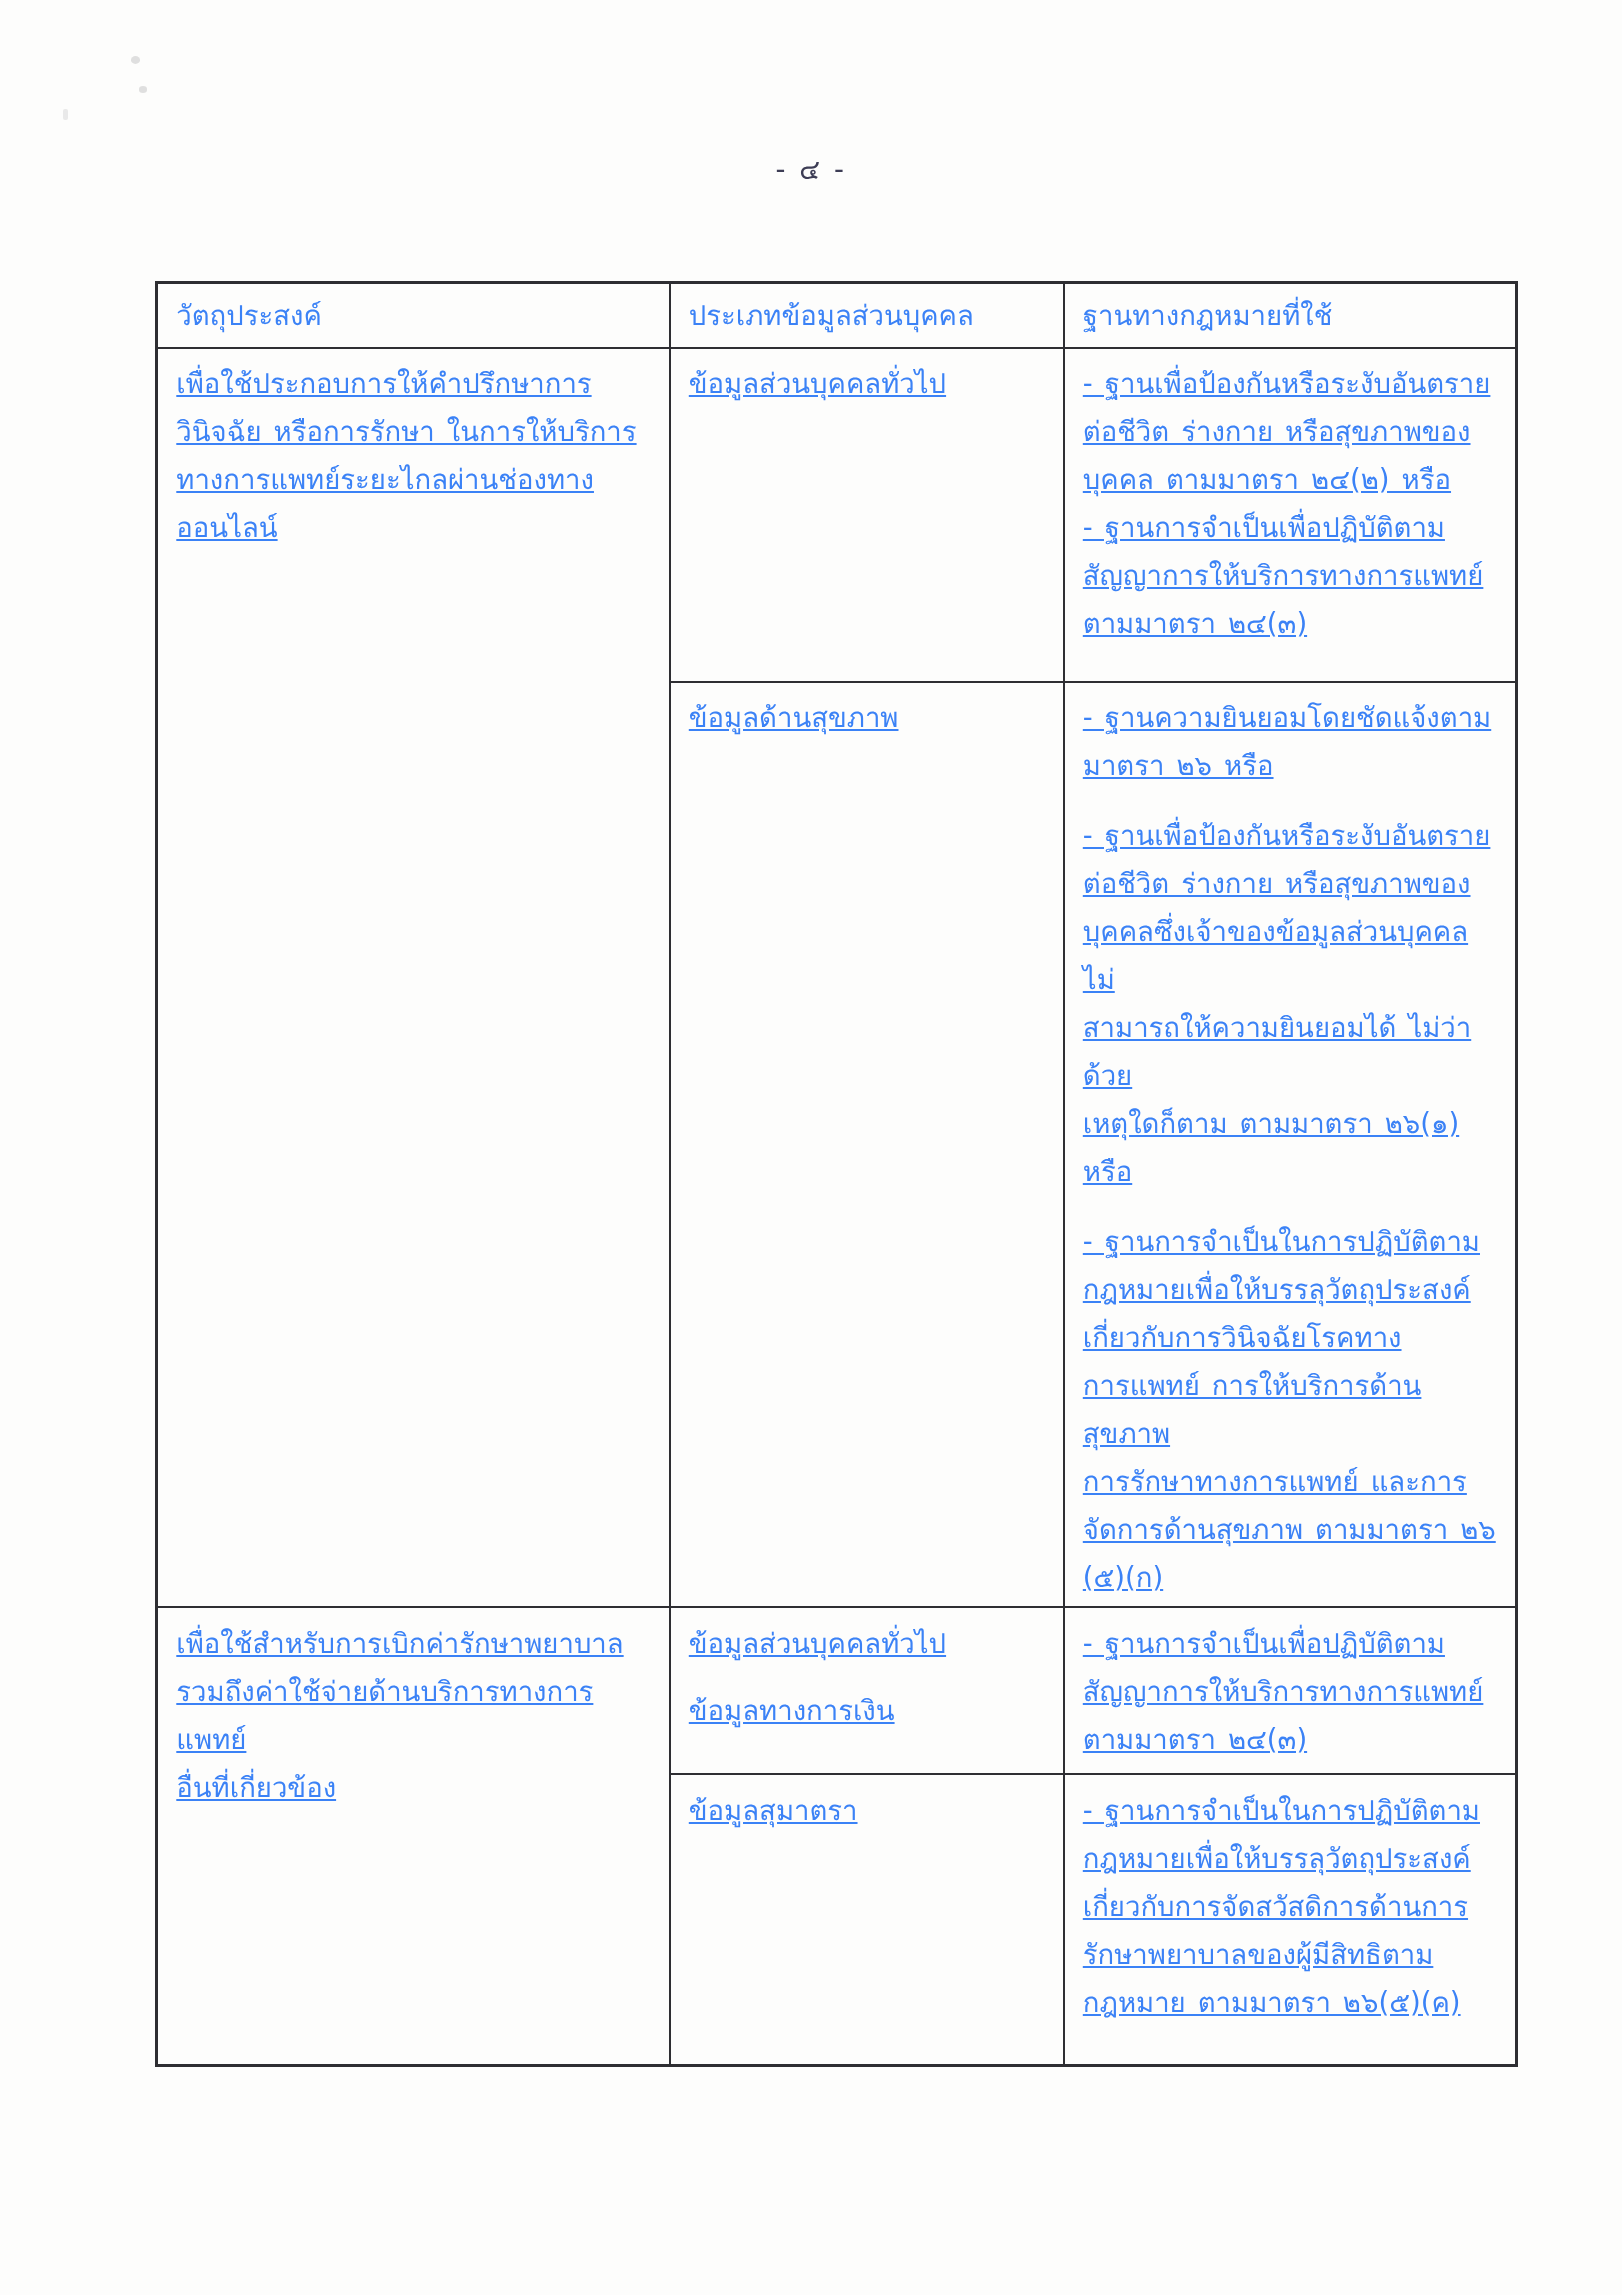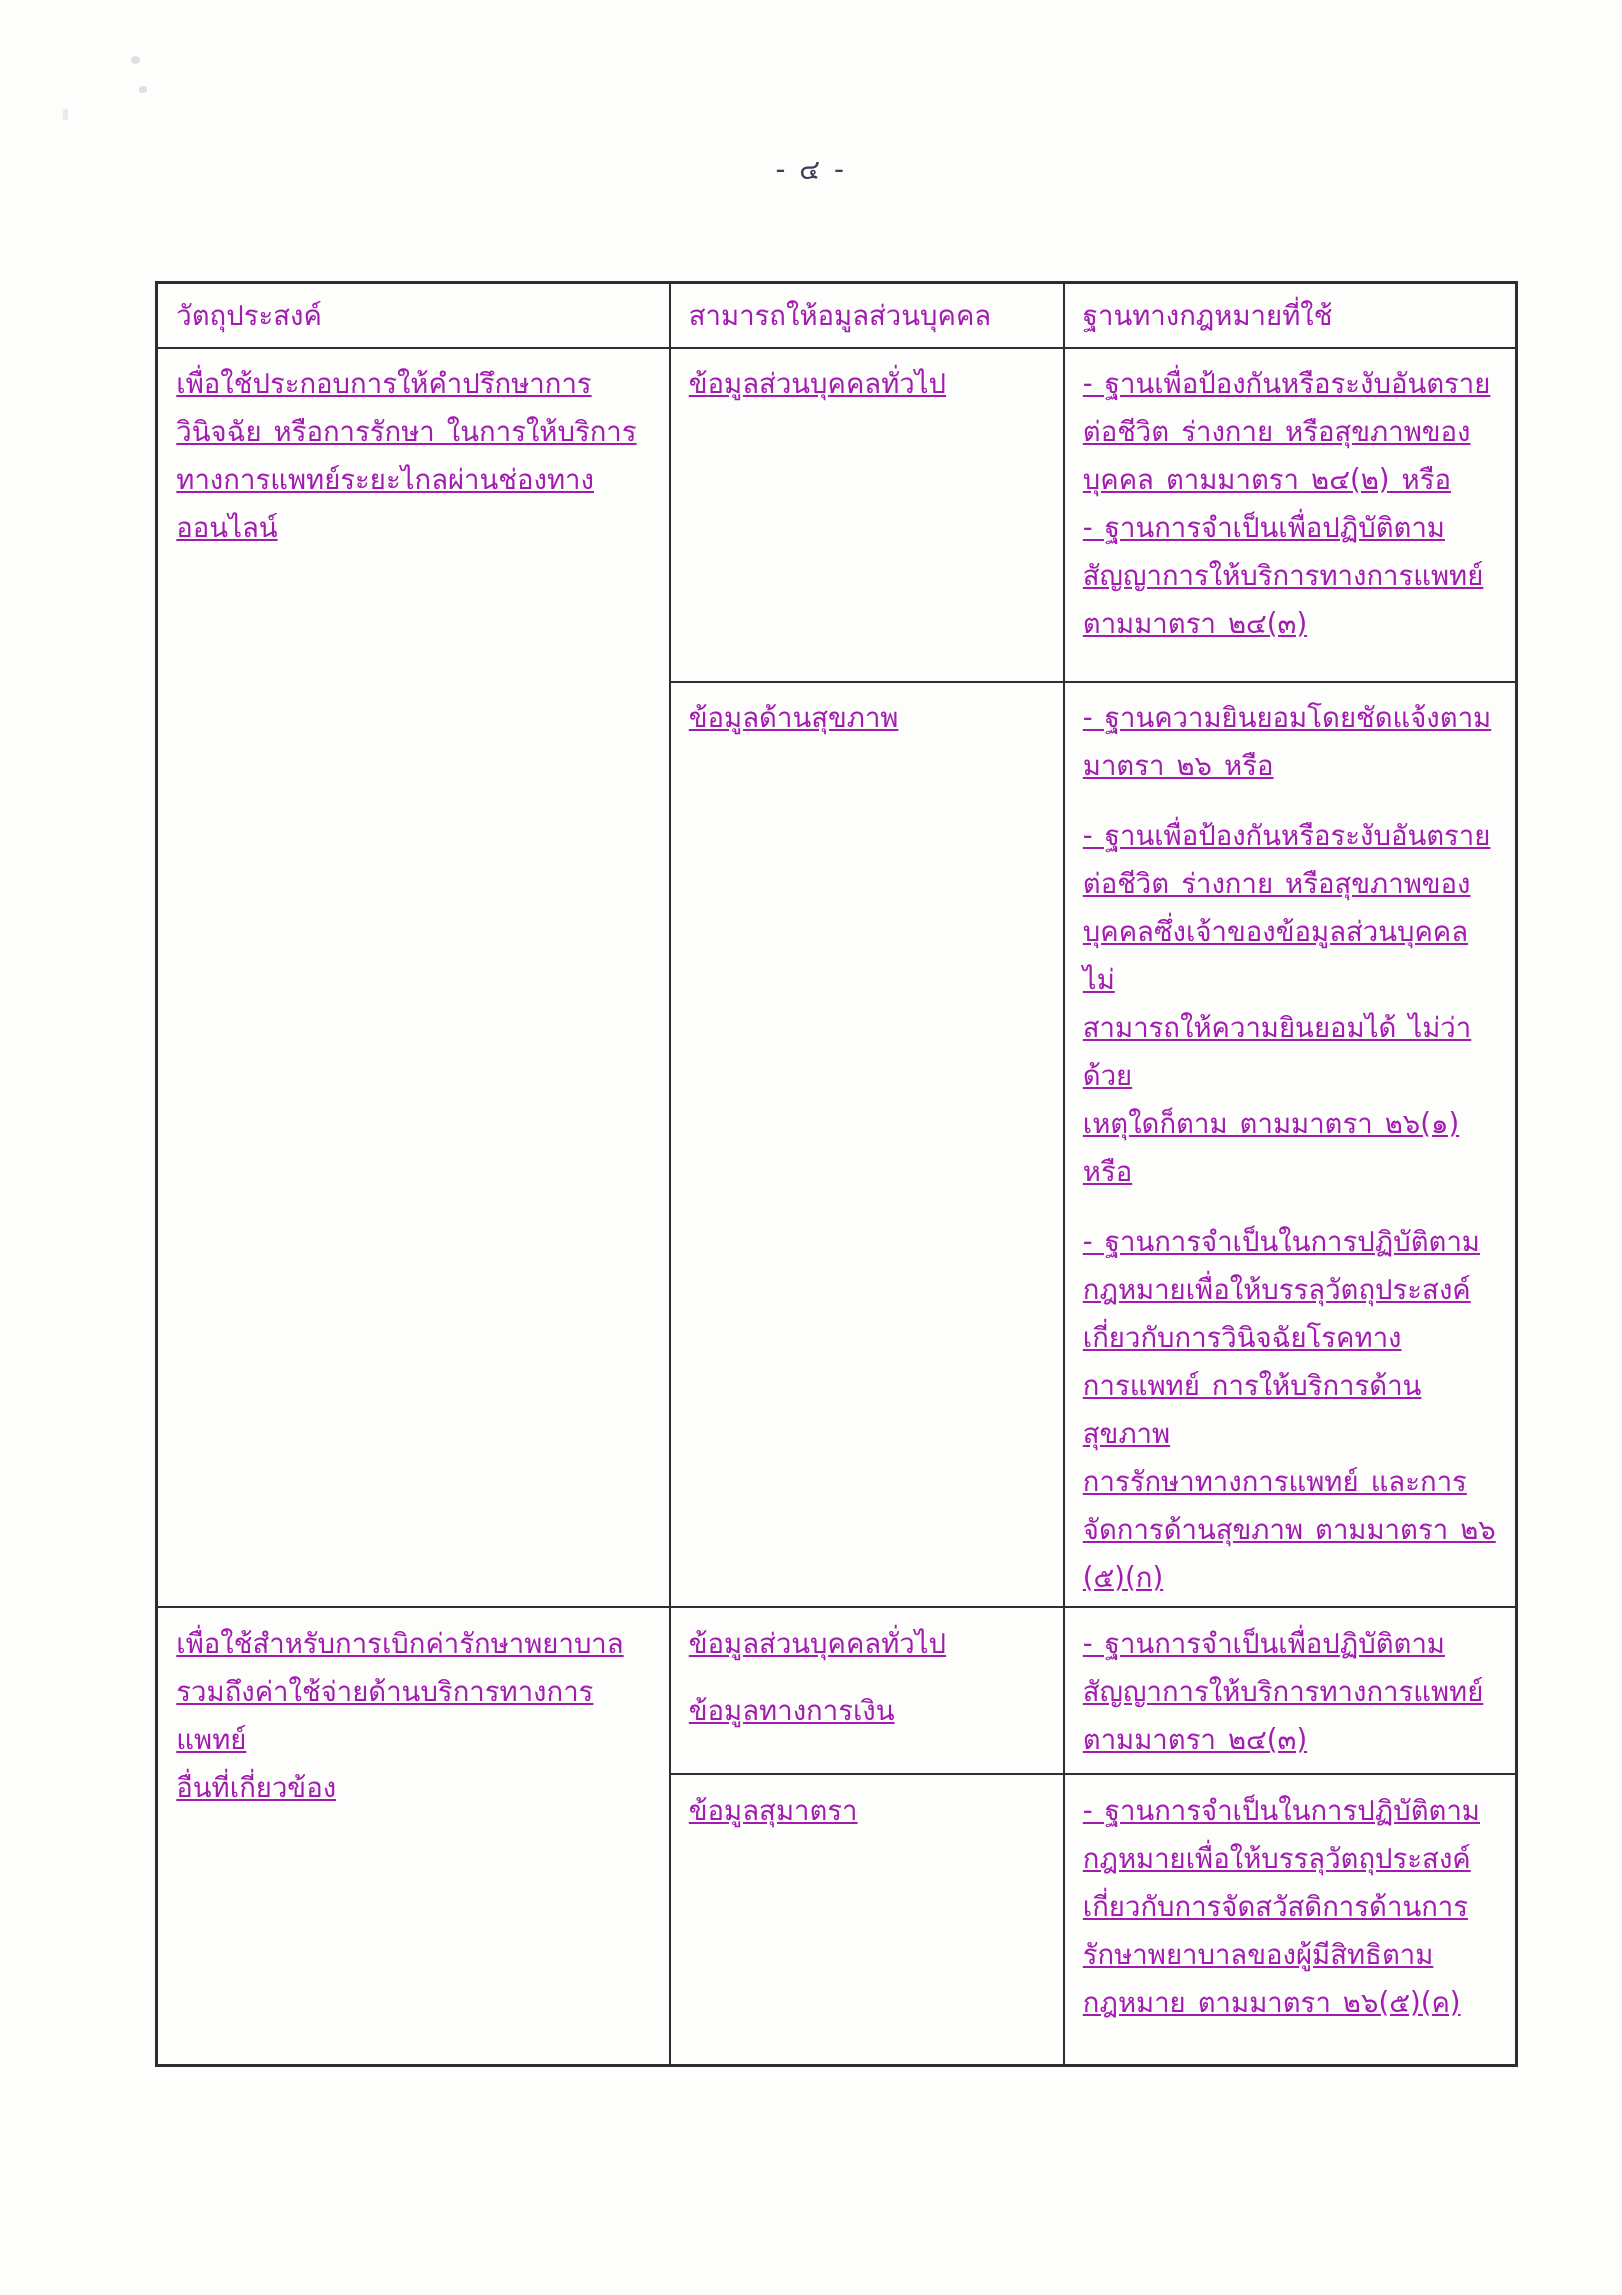--- a/index.html
+++ b/index.html
@@ -56,21 +56,21 @@
 
   table.doc-table th,
   table.doc-table td {
     border: 2px solid #2e2e32;
     box-sizing: border-box;
     text-align: left;
     font-weight: normal;
     font-size: 27.5px;
     line-height: 48px;
     word-spacing: 0.12em;
-    color: #a21caf;
+    color: #3b82f6;
   }
   table.doc-table th {
     vertical-align: middle;
     padding: 0 15.7px 0 18.3px;
     height: 65px;
     border-bottom-width: 2.6px;
   }
   table.doc-table td {
     vertical-align: top;
     padding: 10.5px 15.7px 5.2px 18.3px;
@@ -104,21 +104,21 @@
   <table class="doc-table">
     <colgroup>
       <col class="c1">
       <col class="c2">
       <col class="c3">
     </colgroup>
 
     <tbody>
         <tr class="row-header">
       <th>วัตถุประสงค์</th>
-      <th>สามารถให้อมูลส่วนบุคคล</th>
+      <th>ประเภทข้อมูลส่วนบุคคล</th>
       <th>ฐานทางกฎหมายที่ใช้</th>
     </tr>
 
     <tr class="row-1a">
       <td rowspan="2">
         <p class="para">เพื่อใช้ประกอบการให้คำปรึกษาการ
 วินิจฉัย หรือการรักษา ในการให้บริการ
 ทางการแพทย์ระยะไกลผ่านช่องทาง
 ออนไลน์</p>
       </td>

